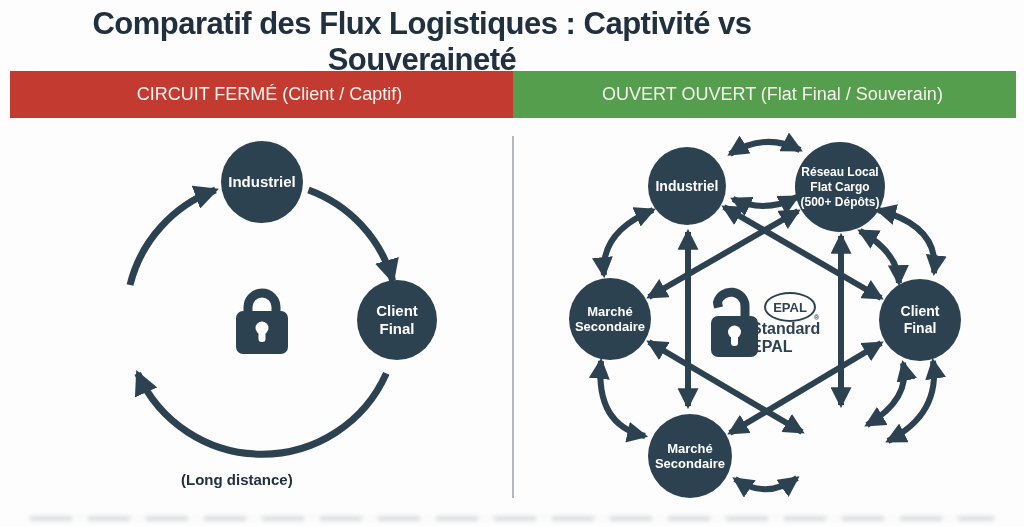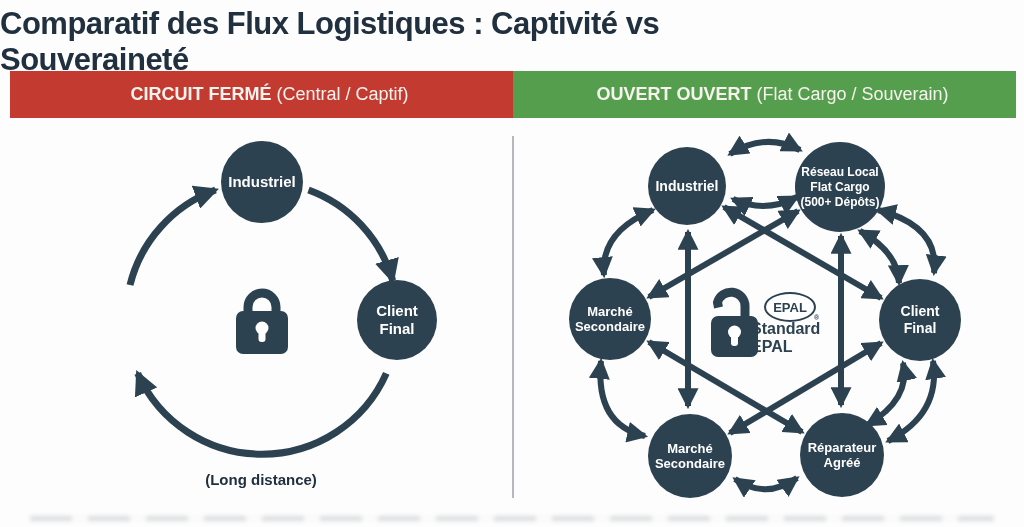--- a/index.html
+++ b/index.html
@@ -7,29 +7,29 @@
     --banner_text:#f7f3ee; --divider:#b6b9bc; --background:#fdfdfd;
   }
   html,body{margin:0;padding:0;background:#e8e8e8;}
   #app{
     position:relative; width:1024px; height:527px; overflow:hidden;
     background:var(--background);
     font-family:"Liberation Sans", sans-serif;
   }
   .page-title{
     position:absolute; left:0; top:6px; width:844px; margin:0;
-    font-size:31px; font-weight:bold; color:var(--title);
+    text-align:center; font-size:31px; font-weight:bold; color:var(--title);
     letter-spacing:-0.5px;
   }
   .banner{
     position:absolute; top:71px; height:47px; line-height:47px;
     text-align:center; color:var(--banner_text); font-size:18px;
     white-space:nowrap;
   }
-  .banner .b{font-weight:bold;margin-left:16px;}
+  .banner .b{font-weight:normal;margin-left:16px;}
   .banner-left{left:10px; width:503px; background:var(--red);}
   .banner-right{left:513px; width:503px; background:var(--green);}
   .divider{
     position:absolute; left:512px; top:136px; width:2px; height:362px;
     background:var(--divider);
   }
   svg.arrow-layer{position:absolute; left:0; top:0;}
   svg .ln{stroke:var(--node); fill:none;}
   svg .w7{stroke-width:7;}
   svg .w6{stroke-width:6;}
@@ -61,40 +61,40 @@
   .epal-r{
     position:absolute; left:814px; top:314px; font-size:7px; color:var(--node);
     font-weight:bold;
   }
   .epal-standard{
     position:absolute; left:751px; top:320px; width:80px; text-align:left;
     font-size:16px; font-weight:bold; color:var(--node);
     white-space:pre-line; line-height:1.15;
   }
   .caption{
-    position:absolute; left:181px; top:471px; width:160px; text-align:center;
+    position:absolute; left:181px; top:471px; width:160px; 
     font-size:15px; font-weight:bold; color:var(--title);
   }
   .smudge{
     position:absolute; left:30px; top:516px; width:964px; height:5px;
     background:repeating-linear-gradient(90deg,
       rgba(60,70,80,.35) 0 42px, rgba(60,70,80,.04) 42px 58px);
     filter:blur(2px); opacity:.5;
   }
 </style>
 </head>
 <body>
 
 <div id="app">
 
   <h1 class="page-title">Comparatif des Flux Logistiques : Captivité vs Souveraineté</h1>
 
-  <div class="banner banner-left"><span class="b">CIRCUIT FERMÉ</span><span> (Central / Captif)</span></div>
+  <div class="banner banner-left"><span class="b">CIRCUIT FERMÉ</span><span> (Client / Captif)</span></div>
 
-  <div class="banner banner-right"><span class="b">OUVERT OUVERT</span><span> (Flat Cargo / Souverain)</span></div>
+  <div class="banner banner-right"><span class="b">OUVERT OUVERT</span><span> (Flat Final / Souverain)</span></div>
 
   <div class="divider"></div>
 
   <svg class="arrow-layer" width="1024" height="527" viewBox="0 0 1024 527">
     <defs>
       <marker id="ah" viewBox="0 0 10 10" refX="8.5" refY="5" markerWidth="3.5" markerHeight="3.5" orient="auto-start-reverse" markerUnits="strokeWidth">
         <path d="M0 0 L10 5 L0 10 z"></path>
       </marker>
     </defs>
 
@@ -144,22 +144,20 @@
   <div class="node n-r-ind">Industriel</div>
   <div class="node n-r-res">Réseau Local
 Flat Cargo
 (500+ Dépôts)</div>
   <div class="node n-r-ml">Marché
 Secondaire</div>
   <div class="node n-r-cf">Client
 Final</div>
   <div class="node n-r-mb">Marché
 Secondaire</div>
-  <div class="node n-r-ra">Réparateur
-Agréé</div>
 
   <div class="epal-oval">
       <span>EPAL</span>
     </div>
   <span class="epal-r">®</span>
   <div class="epal-standard">Standard
 EPAL</div>
 
   <div class="caption">(Long distance)</div>
 

